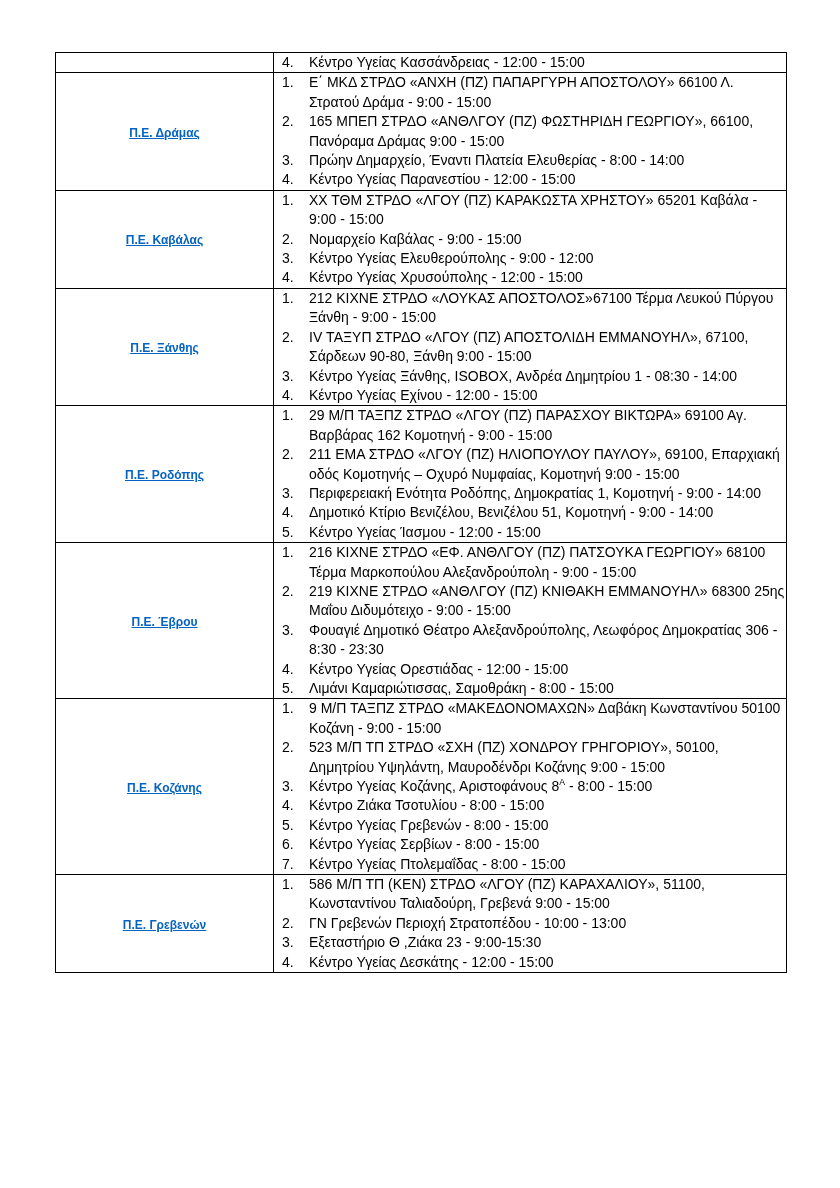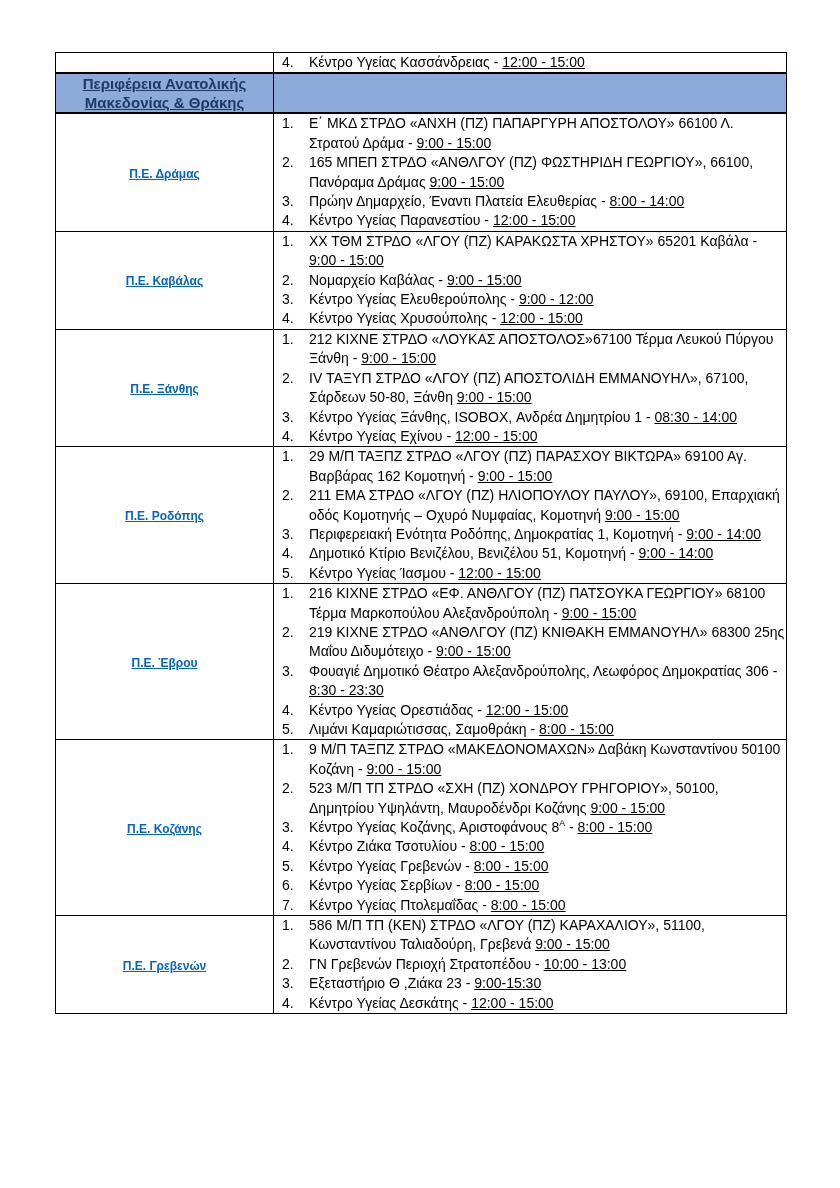--- a/index.html
+++ b/index.html
@@ -63,21 +63,21 @@
     color: #000000;
     font-size: 14px;
     line-height: 19.4px;
     padding-left: 8px;
   }
   .item .num {
     flex: 0 0 27px;
     width: 27px;
   }
   .item .item-text { flex: 1; min-width: 0; }
-  .item .time { text-decoration: underline; }
+  .item .time { }
   .item sup { font-size: 0.62em; line-height: 0; }
 </style>
 </head>
 <body>
 
 <div class="page">
   <table class="doc-table">
     <colgroup>
       <col class="left-col">
       <col class="right-col">
@@ -85,24 +85,20 @@
     <tbody id="table-body">
         <tr>
           <td class="cell-left"></td>
           <td class="cell-right">
             <div class="item">
               <span class="num">4.</span>
               <div class="item-text"><span>Κέντρο Υγείας Κασσάνδρειας - </span><span class="time">12:00 - 15:00</span></div>
             </div>
           </td>
         </tr>
-        <tr class="section-row">
-          <td class="cell-left"><span class="section-label">Περιφέρεια Ανατολικής Μακεδονίας &amp; Θράκης</span></td>
-          <td class="cell-right"></td>
-        </tr>
         <tr>
           <td class="cell-left"><a class="region-link">Π.Ε. Δράμας</a></td>
           <td class="cell-right">
             <div class="item">
               <span class="num">1.</span>
               <div class="item-text"><span>Ε΄ ΜΚΔ ΣΤΡΔΟ «ΑΝΧΗ (ΠΖ) ΠΑΠΑΡΓΥΡΗ ΑΠΟΣΤΟΛΟΥ» 66100 Λ. Στρατού Δράμα - </span><span class="time">9:00 - 15:00</span></div>
             </div>
             <div class="item">
               <span class="num">2.</span>
               <div class="item-text"><span>165 ΜΠΕΠ ΣΤΡΔΟ «ΑΝΘΛΓΟΥ (ΠΖ) ΦΩΣΤΗΡΙΔΗ ΓΕΩΡΓΙΟΥ», 66100, Πανόραμα Δράμας </span><span class="time">9:00 - 15:00</span></div>
@@ -140,21 +136,21 @@
         </tr>
         <tr>
           <td class="cell-left"><a class="region-link">Π.Ε. Ξάνθης</a></td>
           <td class="cell-right">
             <div class="item">
               <span class="num">1.</span>
               <div class="item-text"><span>212 ΚΙΧΝΕ ΣΤΡΔΟ «ΛΟΥΚΑΣ ΑΠΟΣΤΟΛΟΣ»67100 Τέρμα Λευκού Πύργου Ξάνθη - </span><span class="time">9:00 - 15:00</span></div>
             </div>
             <div class="item">
               <span class="num">2.</span>
-              <div class="item-text"><span>IV ΤΑΞΥΠ ΣΤΡΔΟ «ΛΓΟΥ (ΠΖ) ΑΠΟΣΤΟΛΙΔΗ ΕΜΜΑΝΟΥΗΛ», 67100, Σάρδεων 50-80, Ξάνθη </span><span class="time">9:00 - 15:00</span></div>
+              <div class="item-text"><span>IV ΤΑΞΥΠ ΣΤΡΔΟ «ΛΓΟΥ (ΠΖ) ΑΠΟΣΤΟΛΙΔΗ ΕΜΜΑΝΟΥΗΛ», 67100, Σάρδεων 90-80, Ξάνθη </span><span class="time">9:00 - 15:00</span></div>
             </div>
             <div class="item">
               <span class="num">3.</span>
               <div class="item-text"><span>Κέντρο Υγείας Ξάνθης, ISOBOX, Ανδρέα Δημητρίου 1 - </span><span class="time">08:30 - 14:00</span></div>
             </div>
             <div class="item">
               <span class="num">4.</span>
               <div class="item-text"><span>Κέντρο Υγείας Εχίνου - </span><span class="time">12:00 - 15:00</span></div>
             </div>
           </td>

